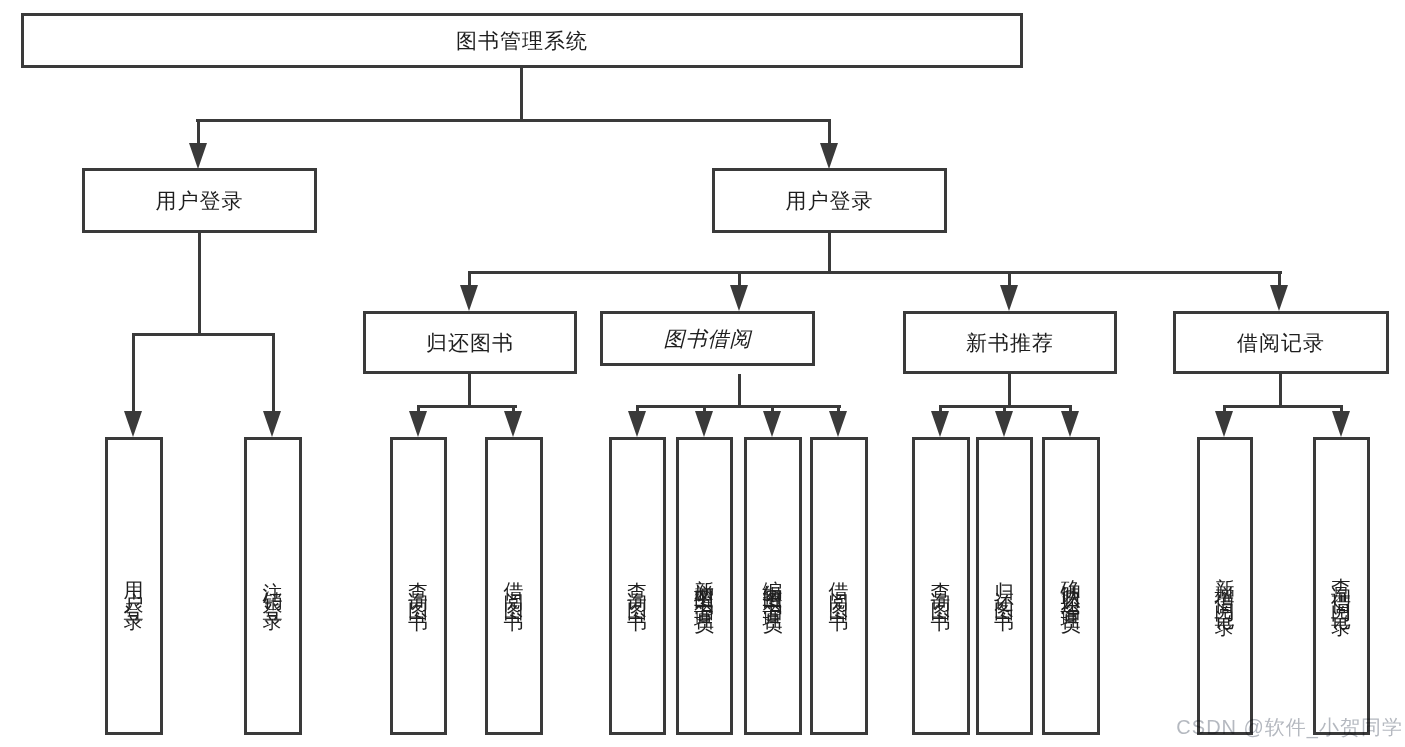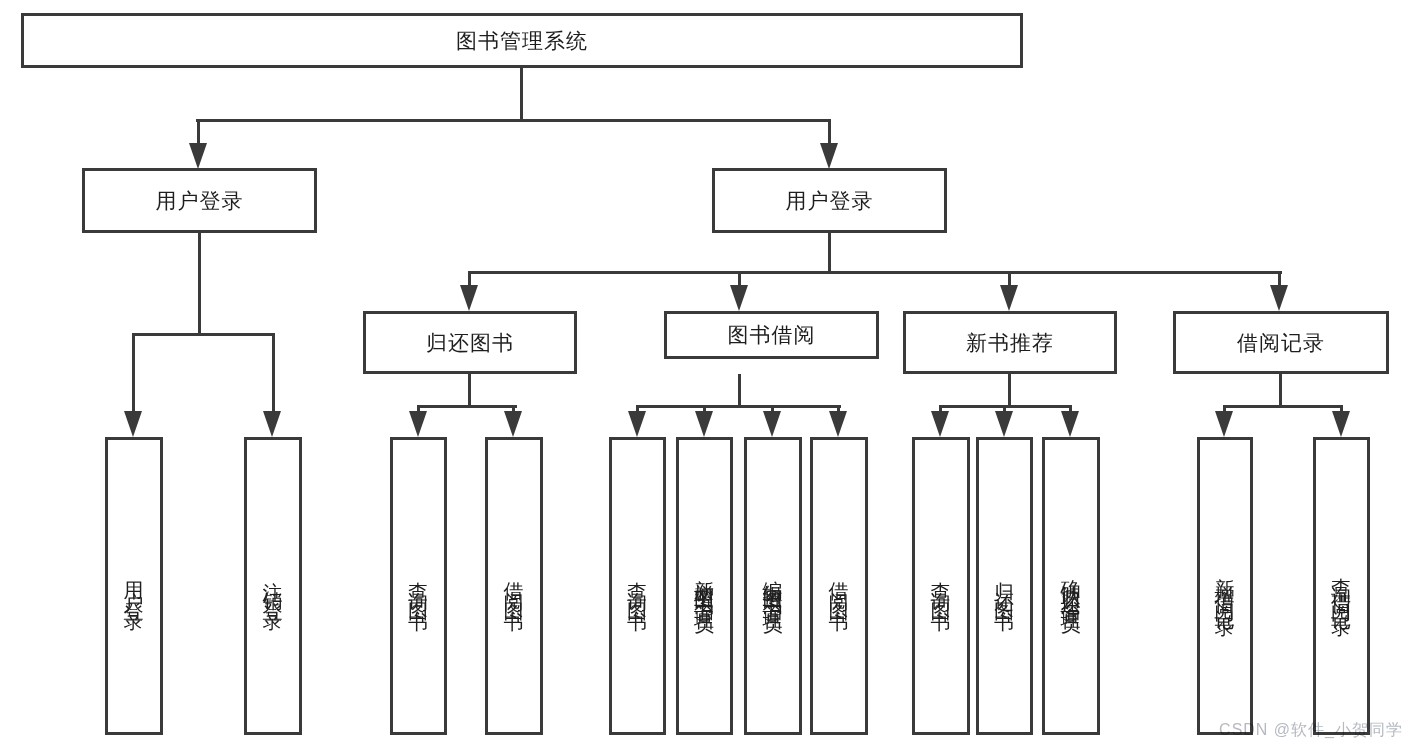--- a/index.html
+++ b/index.html
@@ -26,36 +26,36 @@
     white-space:normal;
   }
   .line{ position:absolute; background:var(--line); }
   .arrow{
     position:absolute; width:0; height:0;
     border-left:9px solid transparent; border-right:9px solid transparent;
     border-top:26px solid var(--line);
   }
   .watermark{
     position:absolute; right:2px; bottom:6px; z-index:10;
-    font-size:16px; color:var(--watermark); letter-spacing:1px;
+    font-size:20px; color:var(--watermark); letter-spacing:1px;
     mix-blend-mode:multiply;
   }
 </style>
 </head>
 <body>
 
 <div id="canvas">
 
   <div class="box hbox" style="left:21px;top:13px;width:1002px;height:55px;">图书管理系统</div>
 
   <div class="box hbox" style="left:82px;top:168px;width:235px;height:65px;">用户登录</div>
   <div class="box hbox" style="left:712px;top:168px;width:235px;height:65px;">用户登录</div>
 
   <div class="box hbox" style="left:363px;top:311px;width:214px;height:63px;">归还图书</div>
-  <div class="box hbox" style="left:664px;top:311px;width:215px;height:48px;">图书借阅</div>
+  <div class="box hbox" style="left:600px;top:311px;width:215px;height:55px;font-style:italic;">图书借阅</div>
   <div class="box hbox" style="left:903px;top:311px;width:214px;height:63px;">新书推荐</div>
   <div class="box hbox" style="left:1173px;top:311px;width:216px;height:63px;">借阅记录</div>
 
   <div class="box vbox" style="left:105px;top:437px;width:58px;height:298px;">用户登录</div>
   <div class="box vbox" style="left:244px;top:437px;width:58px;height:298px;">注销登录</div>
   <div class="box vbox" style="left:390px;top:437px;width:57px;height:298px;">查询图书</div>
   <div class="box vbox" style="left:485px;top:437px;width:58px;height:298px;">借阅图书</div>
   <div class="box vbox" style="left:609px;top:437px;width:57px;height:298px;">查询图书</div>
   <div class="box vbox" style="left:676px;top:437px;width:57px;height:298px;letter-spacing:5px;">新增图书（管理员）</div>
   <div class="box vbox" style="left:744px;top:437px;width:58px;height:298px;letter-spacing:5px;">编辑图书（管理员）</div>

